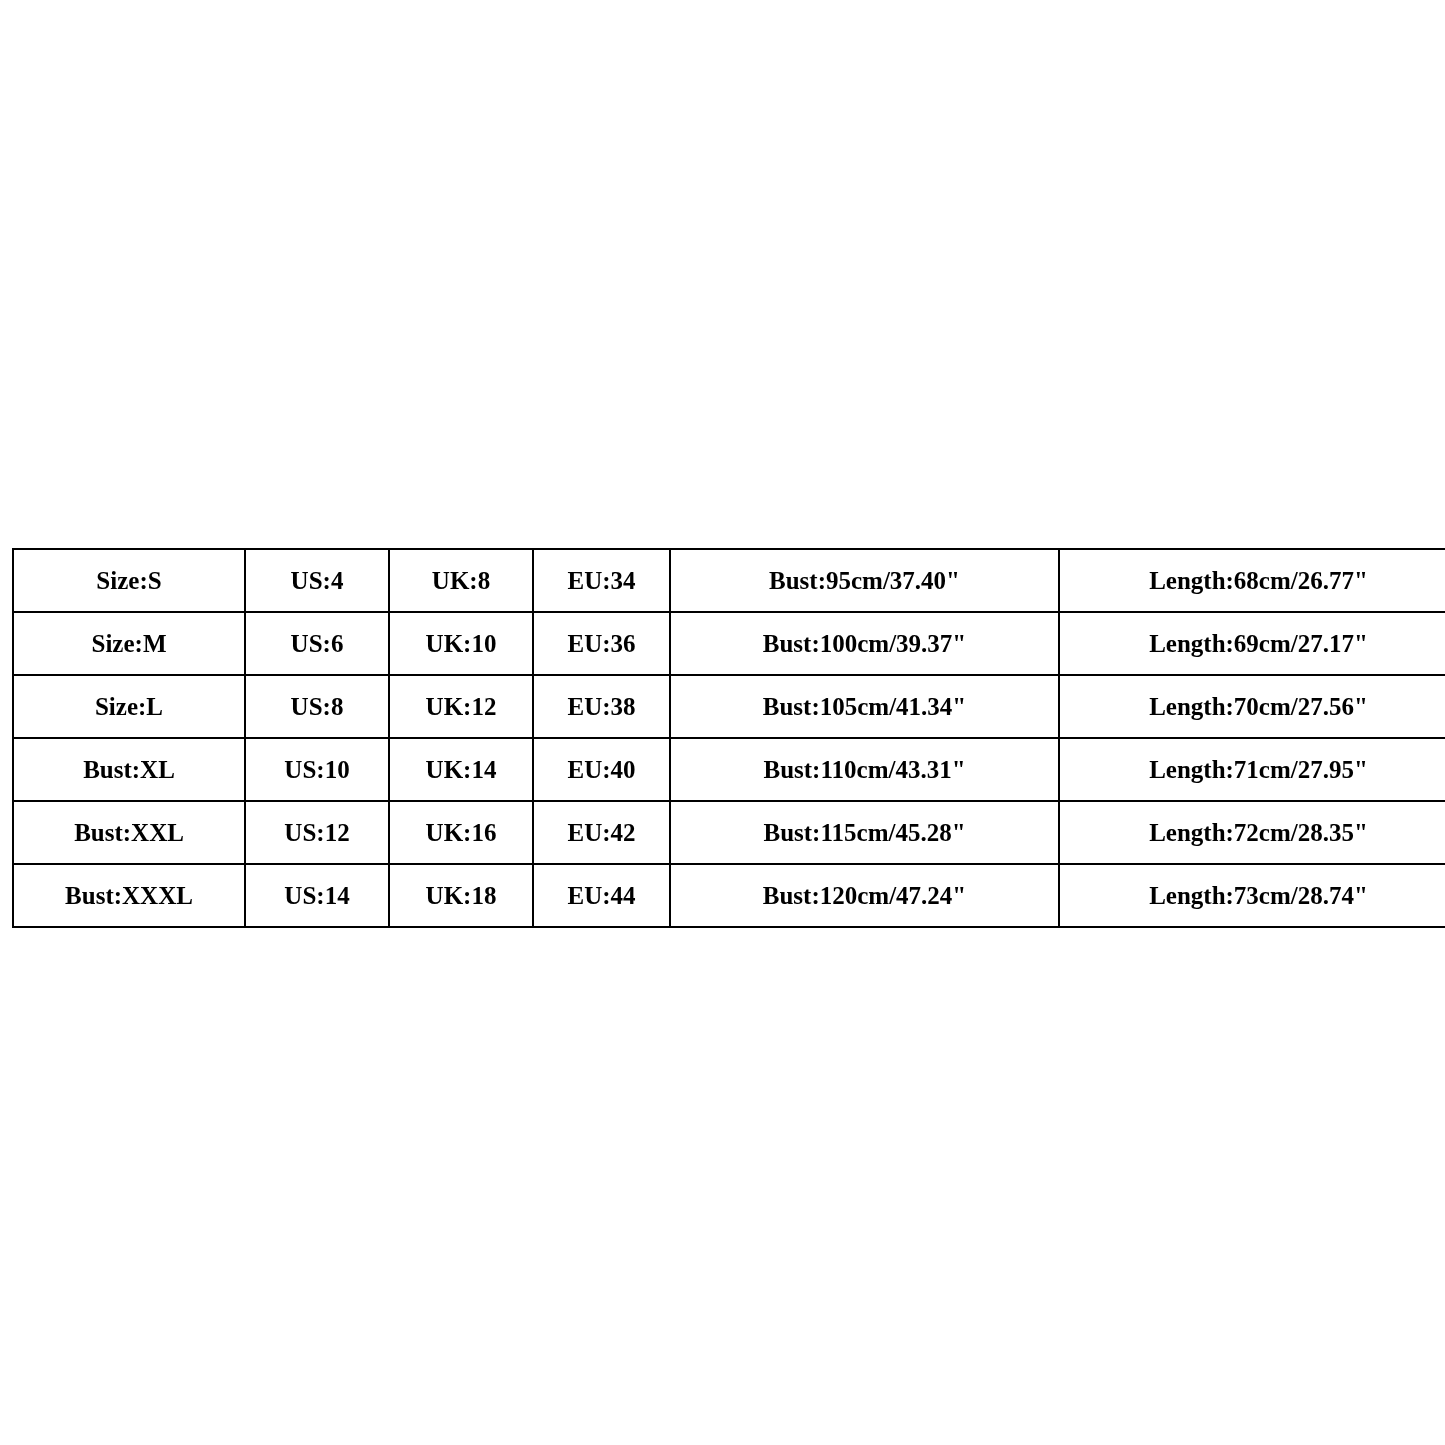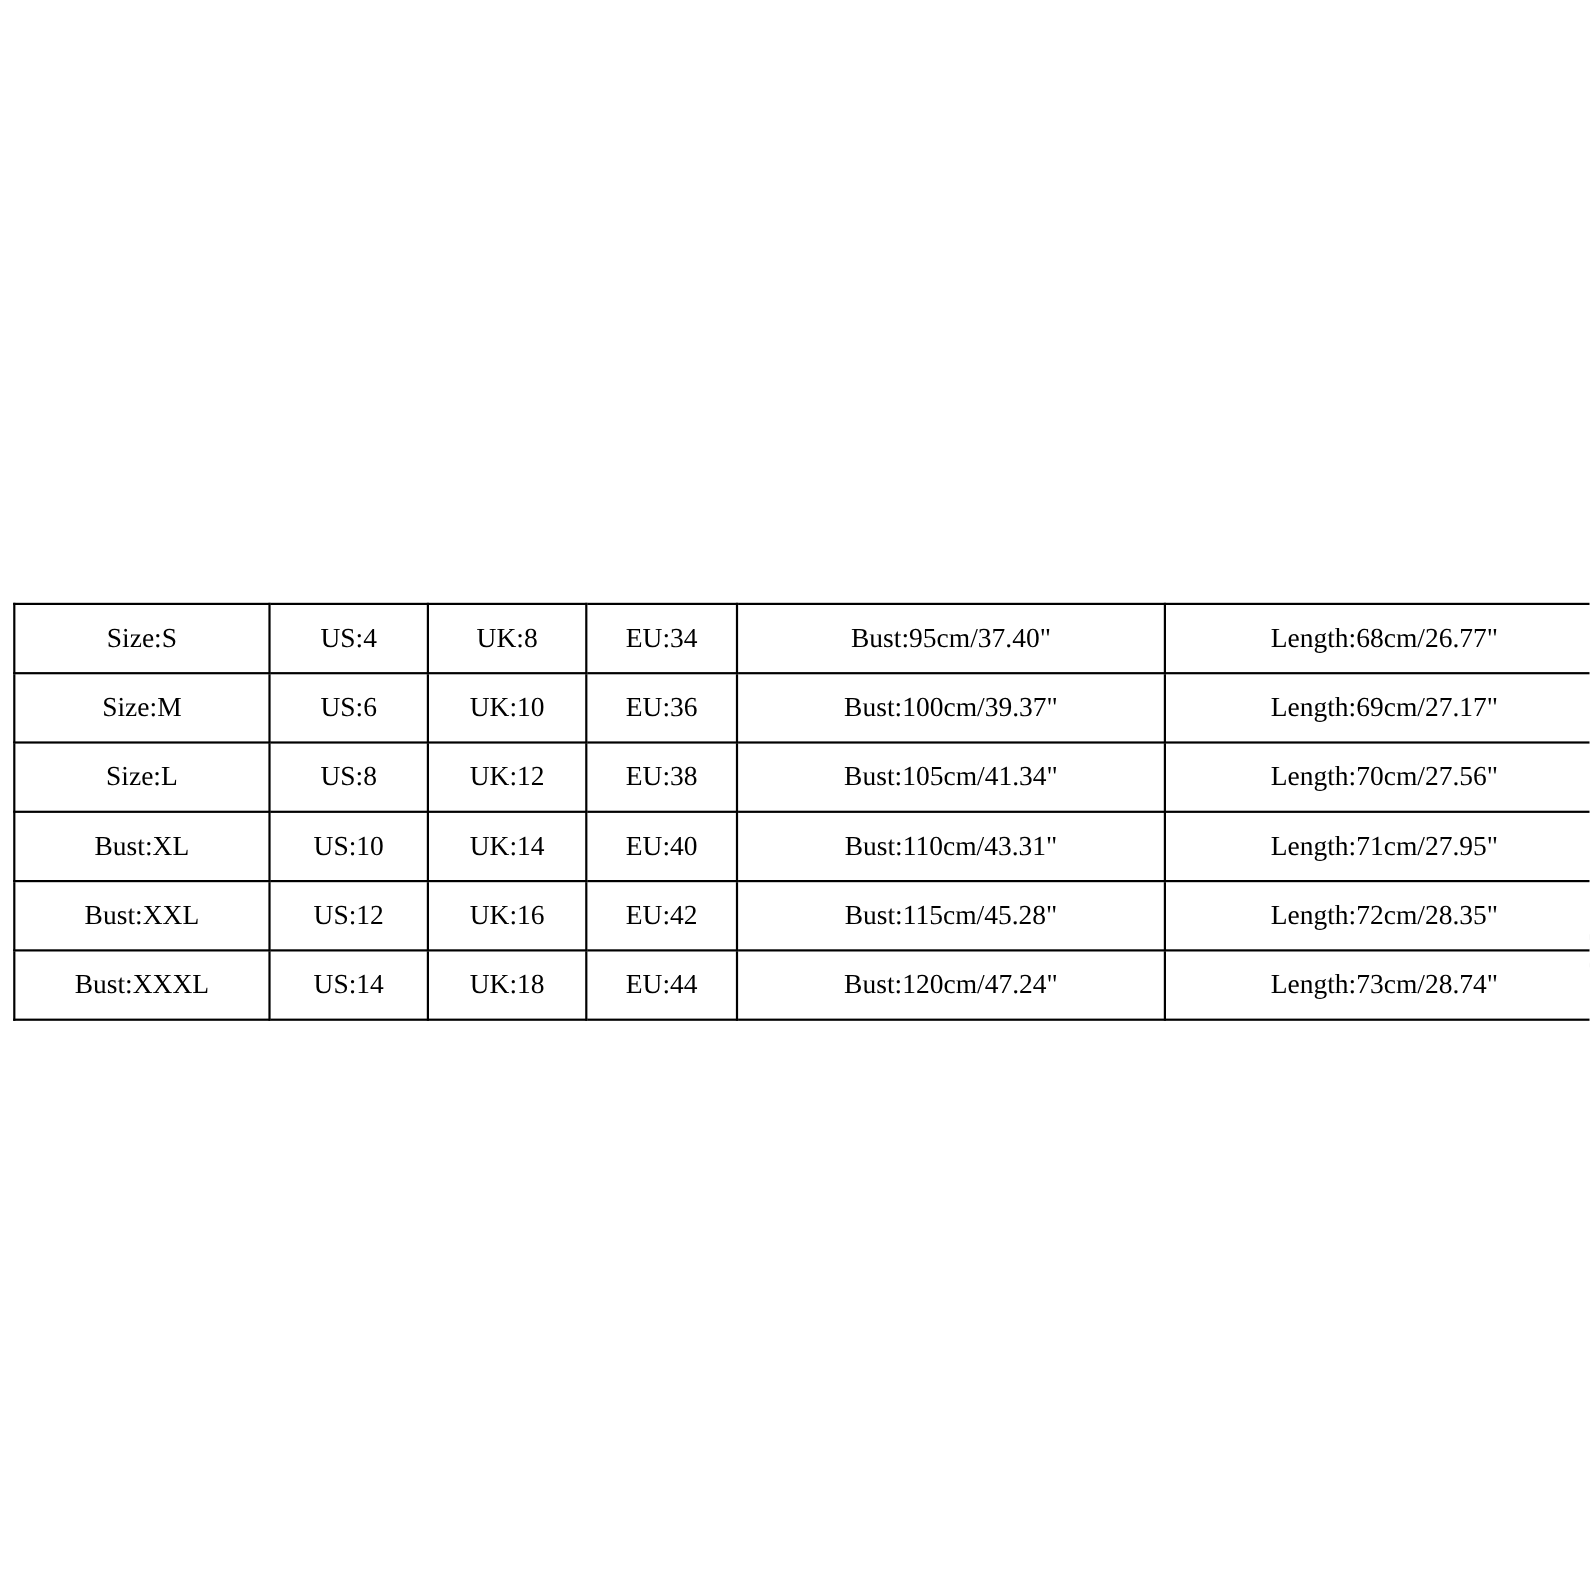--- a/index.html
+++ b/index.html
@@ -24,21 +24,21 @@
     border-collapse: collapse;
     width: 100%;
     table-layout: fixed;
   }
   table.size-chart td {
     border: 2px solid #000000;
     height: 59px;
     text-align: center;
     vertical-align: middle;
     font-size: 25px;
-    font-weight: normal;
+    font-weight: bold;
     color: #000000;
     font-family: "Liberation Serif", serif;
     white-space: nowrap;
     background: transparent;
   }
   td.col-size   { width: 228px; }
   td.col-us     { width: 140px; }
   td.col-uk     { width: 140px; }
   td.col-eu     { width: 133px; margin-left: 13px; }
   td.col-bust   { width: 385px; }

